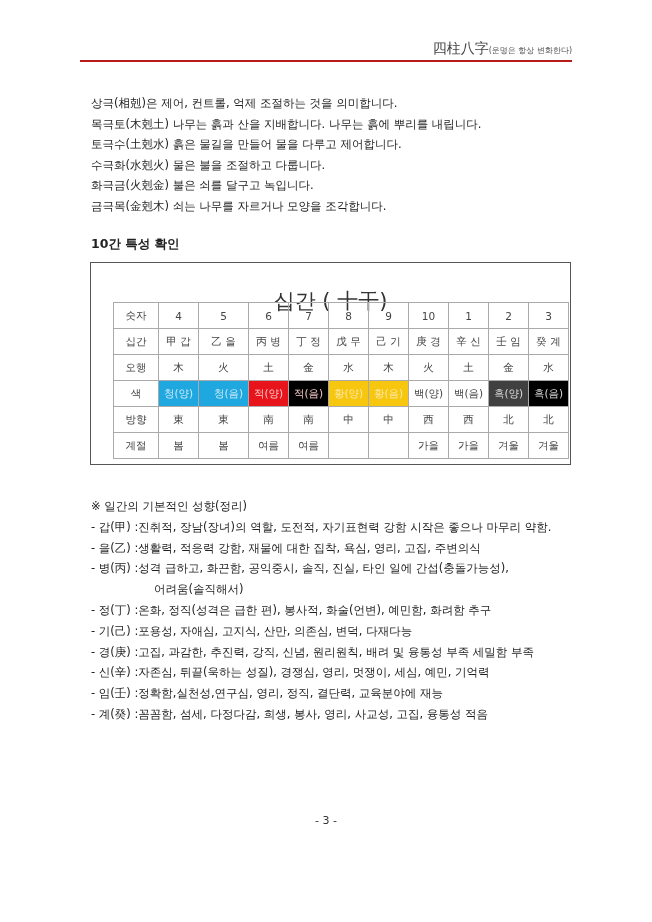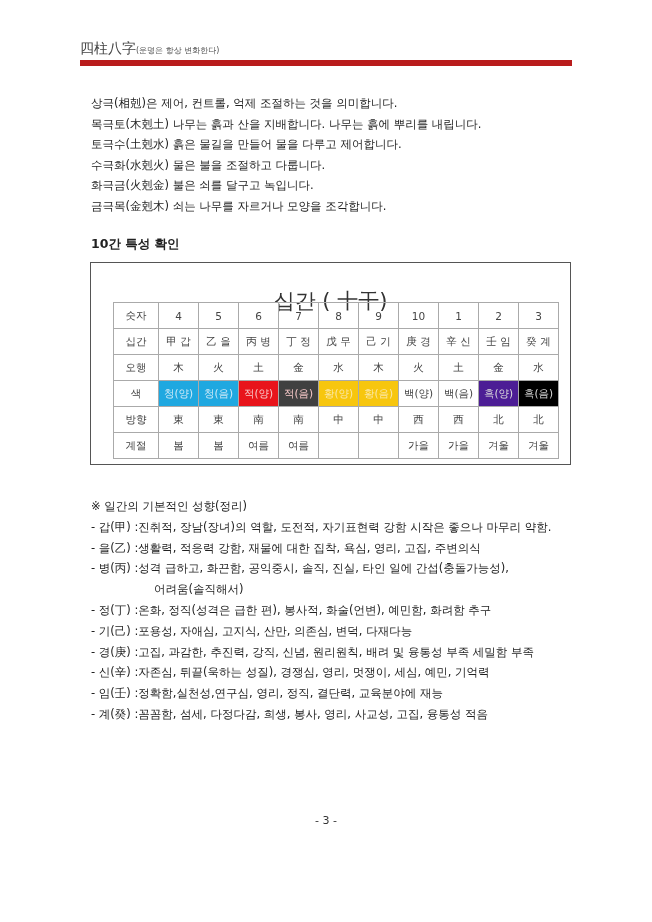--- a/index.html
+++ b/index.html
@@ -1,19 +1,19 @@
 <!DOCTYPE html>
 <html><head>
 <meta charset="utf-8">
 <style>
   html, body { margin:0; padding:0; background:#ffffff; }
   body { width:652px; height:922px; position:relative; overflow:hidden;
          font-family:"DejaVu Sans", "Liberation Sans", sans-serif; color:#222; }
   .header { position:absolute; left:80px; right:80px; top:38px; height:22px;
-            border-bottom:6px solid #b91c1c; text-align:left; }
+            border-bottom:2px solid #b91c1c; text-align:right; }
   .header .title { font-family:"DejaVu Serif", serif; font-size:14px; color:#444; }
   .header .sub { font-size:8px; color:#555; }
   .para { position:absolute; left:91px; font-size:11.5px; line-height:20.5px; }
   .para div { white-space:nowrap; }
   .section-title { position:absolute; left:91px; top:236px; font-size:12.5px; font-weight:bold; }
   .table-box { position:absolute; left:90px; top:262px; width:481px; height:203px;
                border:1.5px solid #555; box-sizing:border-box; background:#fff; }
   .table-title { position:absolute; left:0; right:0; top:24px; text-align:center;
                  font-size:21px; color:#333; }
   table.sg { position:absolute; left:22px; top:39px; border-collapse:collapse;
@@ -84,28 +84,28 @@
           <td>水</td>
           <td>木</td>
           <td>火</td>
           <td>土</td>
           <td>金</td>
           <td>水</td>
         </tr>
         <tr>
           <td class="rh">색</td>
           <td style="background: rgb(31, 168, 224); color: rgb(207, 233, 247);">청(양)</td>
-          <td style="background: rgb(31, 168, 224); color: rgb(207, 233, 247);">청(음)</td>
+          <td style="background: rgb(31, 168, 224); color: rgb(207, 233, 247); padding-left: 10px;">청(음)</td>
           <td style="background: rgb(232, 20, 27); color: rgb(248, 201, 201);">적(양)</td>
-          <td style="background: #404040; color: rgb(248, 201, 201); margin-top: 47px;">적(음)</td>
+          <td style="background: #000000; color: rgb(248, 201, 201); margin-top: 47px;">적(음)</td>
           <td style="background: rgb(247, 198, 14); color: rgb(251, 231, 166);">황(양)</td>
           <td style="background: rgb(247, 198, 14); color: rgb(251, 231, 166);">황(음)</td>
           <td style="background: rgb(255, 255, 255); color: rgb(68, 68, 68);">백(양)</td>
           <td style="background: rgb(255, 255, 255); color: rgb(68, 68, 68);">백(음)</td>
-          <td style="background: #4c1d95; color: rgb(221, 221, 221);">흑(양)</td>
+          <td style="background: #404040; color: rgb(221, 221, 221);">흑(양)</td>
           <td style="background: rgb(0, 0, 0); color: rgb(221, 221, 221);">흑(음)</td>
         </tr>
         <tr>
           <td class="rh">방향</td>
           <td>東</td>
           <td>東</td>
           <td>南</td>
           <td>南</td>
           <td>中</td>
           <td>中</td>

